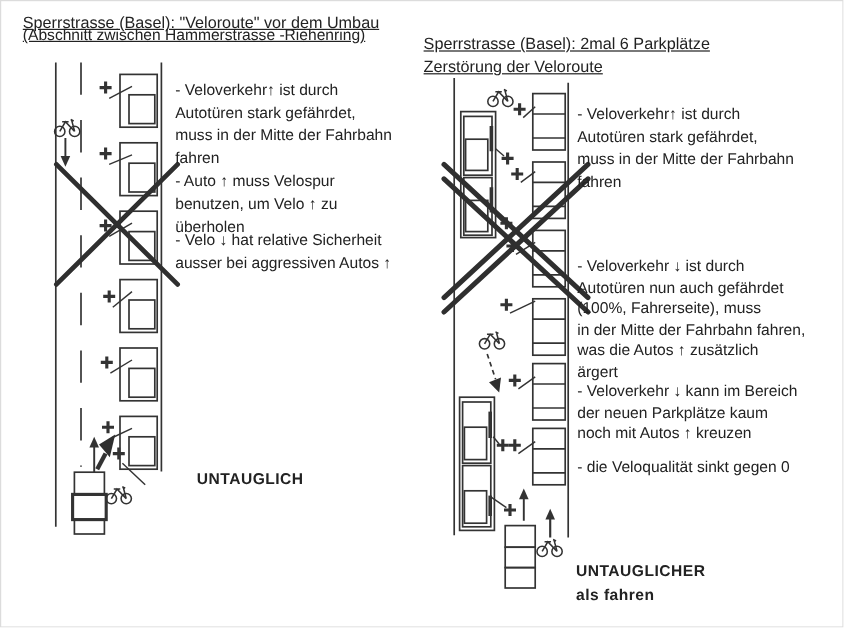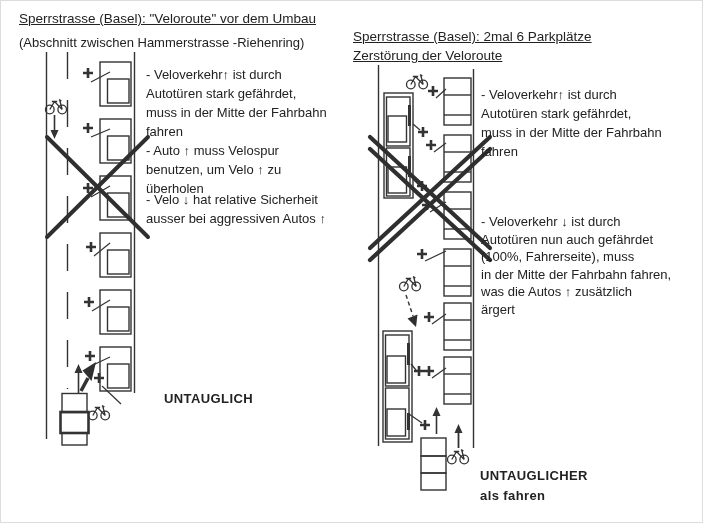--- a/index.html
+++ b/index.html
@@ -225,21 +225,21 @@
     </g>
 
     <g stroke="#333" fill="none">
       <line x1="457.5" y1="447" x2="457.5" y2="430" stroke-width="1.8"></line>
       <polygon points="453.5,432 461.5,432 457.5,423" fill="#333" stroke="none"></polygon>
       <use href="#bike" transform="translate(457,456)"></use>
     </g>
   </svg>
 
   <div class="t title" style="left:18px;top:8px;">Sperrstrasse (Basel): "Veloroute" vor dem Umbau</div>
-  <div class="t" style="left:18px;top:32px;">(Abschnitt zwischen Hammerstrasse -Riehenring)</div>
+  <div class="t" style="left:18px;top:18px;text-decoration:underline;">(Abschnitt zwischen Hammerstrasse -Riehenring)</div>
 
   <div class="t" style="left:145px;top:64px;width:210px;">- Veloverkehr↑  ist durch
 Autotüren stark gefährdet,
 muss in der Mitte der Fahrbahn
 fahren</div>
   <div class="t" style="left:145px;top:189px;width:215px;">- Velo ↓  hat relative Sicherheit
 ausser bei aggressiven Autos ↑</div>
   <div class="t" style="left:145px;top:140px;width:210px;">- Auto ↑ muss Velospur
 benutzen, um Velo ↑ zu
 überholen</div>
@@ -251,16 +251,20 @@
   <div class="t" style="left:480px;top:84px;width:220px;">- Veloverkehr↑  ist durch
 Autotüren stark gefährdet,
 muss in der Mitte der Fahrbahn
 fahren</div>
   <div class="t lh17" style="left:480px;top:212px;width:222px;">- Veloverkehr ↓ ist durch
 Autotüren nun auch gefährdet
 (100%, Fahrerseite), muss
 in der Mitte der Fahrbahn fahren,
 was die Autos ↑  zusätzlich
 ärgert</div>
+  <div class="t lh17" style="left:480px;top:316px;width:222px;">- Veloverkehr ↓ kann im Bereich
+der neuen Parkplätze kaum
+noch mit Autos ↑ kreuzen</div>
+  <div class="t" style="left:480px;top:378px;width:222px;">- die Veloqualität sinkt gegen 0</div>
   <div class="t verdict" style="left:479px;top:465px;">UNTAUGLICHER
 als fahren</div>
 
 </div>
 
 </body></html>

